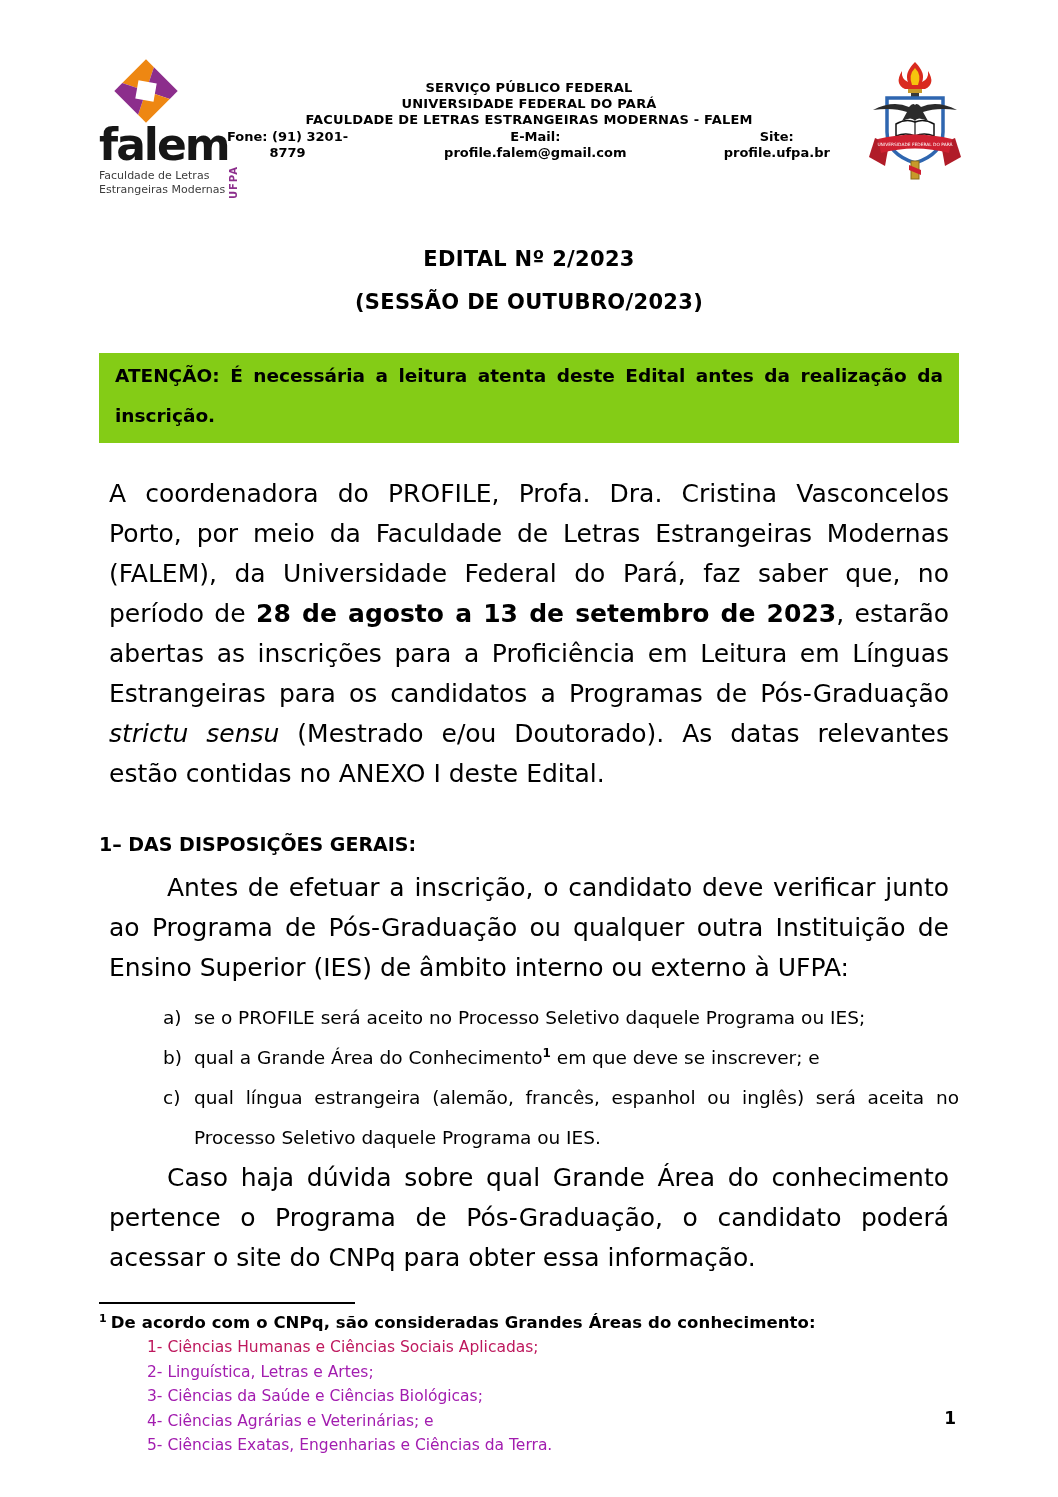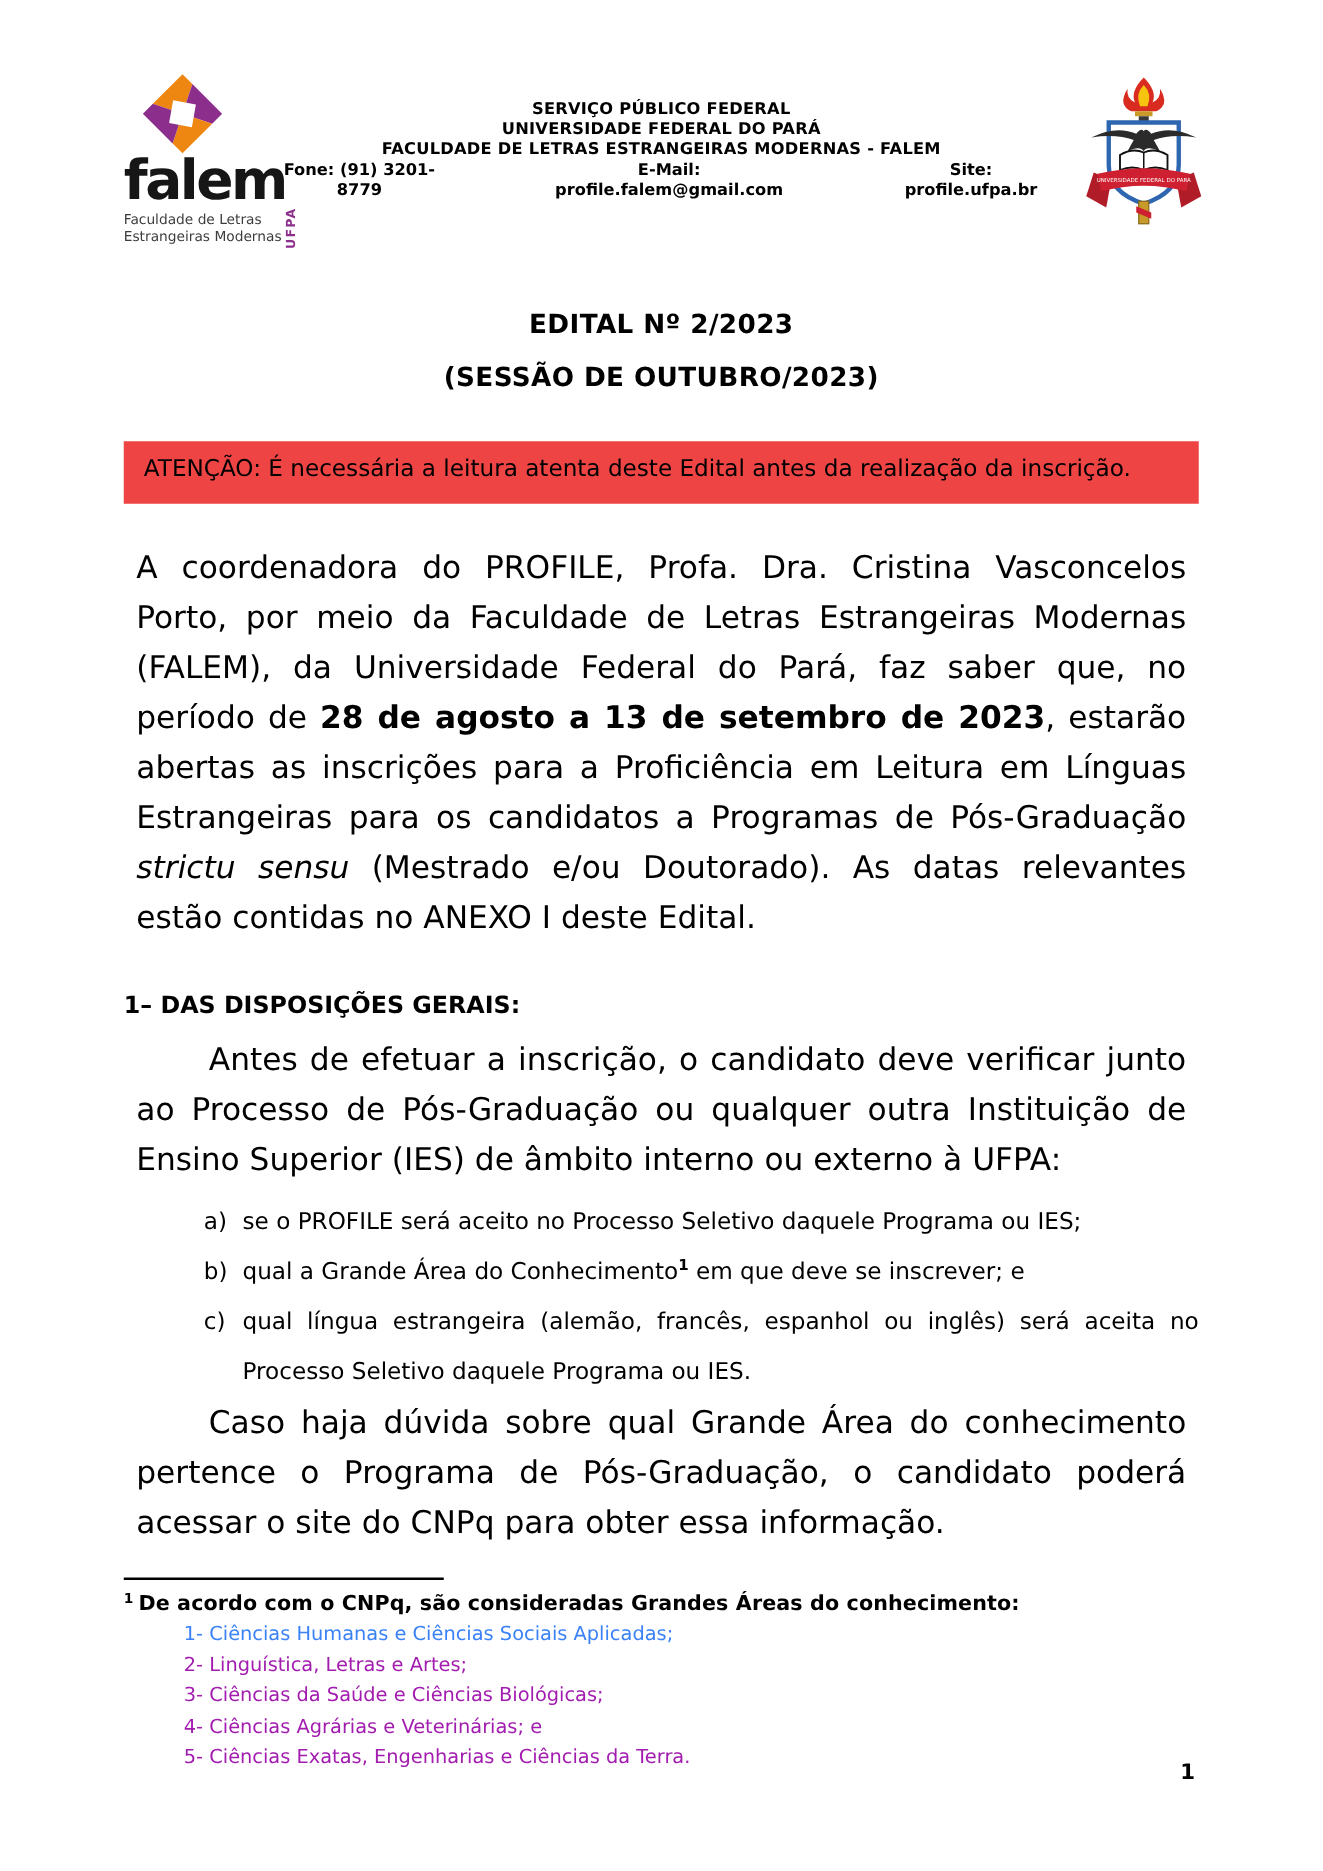--- a/index.html
+++ b/index.html
@@ -35,23 +35,23 @@
   .inst-line{font-size:13px;line-height:16px;letter-spacing:0.2px;}
   .contact-row{
     display:flex;justify-content:center;gap:51px;
     font-size:13px;line-height:16px;margin-top:1px;
   }
   .ufpa-crest{position:absolute;right:-6px;top:2px;}
   
   .doc-title{margin-top:28px;text-align:center;font-weight:bold;font-size:21px;line-height:43px;letter-spacing:0.3px;}
   
   .attention{
-    margin-top:29px;background:#ef4444;
+    margin-top:29px;background:#84cc16;
     padding:3px 16px 7px 16px;
-    font-weight:normal;font-size:18.5px;line-height:40px;
+    font-weight:bold;font-size:18.5px;line-height:40px;
     text-align:justify;
   }
   
   .para{
     font-size:25px;line-height:40px;text-align:justify;margin:10px;
   }
   .intro{margin-top:31px;}
   .b{font-weight:bold;}
   .i{font-style:italic;}
   .sec-heading{
@@ -63,21 +63,21 @@
   .abc-marker{width:31px;flex:0 0 31px;}
   .abc-text{flex:1;text-align:justify;}
   sup.ref{font-size:12px;font-weight:bold;vertical-align:super;line-height:0;}
   .closing{margin-top:0;text-indent:58px;}
   
   .footnote{margin-top:24px;}
   .fn-sep{width:256px;border-top:2px solid #000;height:0;}
   .fn-head{font-size:16.5px;font-weight:bold;line-height:24px;margin-top:7px;letter-spacing:0.1px;}
   .fn-head sup{font-size:11px;vertical-align:super;line-height:0;margin-right:4px;}
   .fn-item{font-size:15.5px;line-height:24.5px;margin-left:48px;color:#a21caf;}
-  .fn-item.muted{color:#3b82f6;}
+  .fn-item.muted{color:#be185d;}
   
   .page-num{position:absolute;top:1408px;right:102px;font-size:17px;font-weight:bold;}
 </style>
 </head>
 <body>
 
 <div class="page">
 
   <header class="doc-header">
 
@@ -139,21 +139,21 @@
     <div>EDITAL Nº 2/2023</div>
     <div>(SESSÃO DE OUTUBRO/2023)</div>
   </div>
 
   <div class="attention">ATENÇÃO: É necessária a leitura atenta deste Edital antes da realização da inscrição.</div>
 
   <p class="para intro"><span>A coordenadora do PROFILE, Profa. Dra. Cristina Vasconcelos Porto, por meio da Faculdade de Letras Estrangeiras Modernas (FALEM), da Universidade Federal do Pará, faz saber que, no período de </span><span class="b">28 de agosto a 13 de setembro de 2023</span><span>, estarão abertas as inscrições para a Proficiência em Leitura em Línguas Estrangeiras para os candidatos a Programas de Pós-Graduação </span><span class="i">strictu sensu</span><span> (Mestrado e/ou Doutorado). As datas relevantes estão contidas no ANEXO I deste Edital.</span></p>
 
   <div class="sec-heading">1– DAS DISPOSIÇÕES GERAIS:</div>
 
-  <p class="para lead">Antes de efetuar a inscrição, o candidato deve verificar junto ao Processo de Pós-Graduação ou qualquer outra Instituição de Ensino Superior (IES) de âmbito interno ou externo à UFPA:</p>
+  <p class="para lead">Antes de efetuar a inscrição, o candidato deve verificar junto ao Programa de Pós-Graduação ou qualquer outra Instituição de Ensino Superior (IES) de âmbito interno ou externo à UFPA:</p>
 
   <ol class="abc-list">
     <li class="abc-item">
       <span class="abc-marker">a)</span>
       <span class="abc-text">se o PROFILE será aceito no Processo Seletivo daquele Programa ou IES;</span>
     </li>
     <li class="abc-item">
       <span class="abc-marker">b)</span>
       <span class="abc-text"><span>qual a Grande Área do Conhecimento</span><sup class="ref">1</sup><span> em que deve se inscrever; e</span></span>
     </li>

